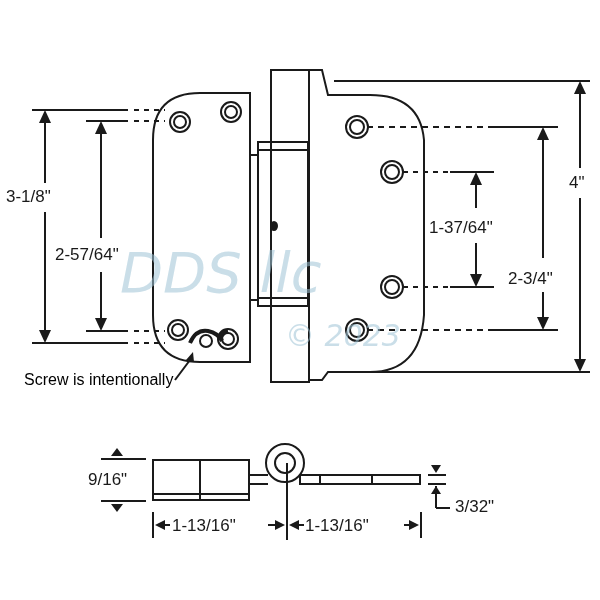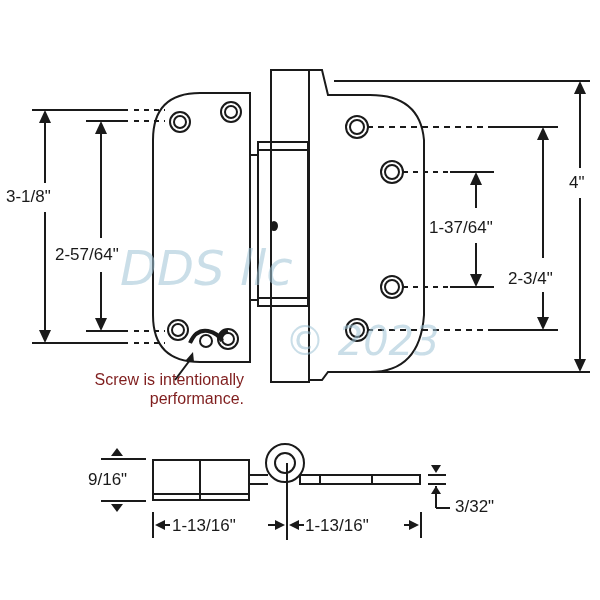--- a/index.html
+++ b/index.html
@@ -1,19 +1,19 @@
 <!DOCTYPE html>
 <html><head>
 <meta charset="utf-8">
 <style>
   html, body { margin:0; padding:0; background:#ffffff; }
   body { width:600px; height:600px; position:relative; overflow:hidden; font-family:"Liberation Sans", sans-serif; }
   svg { position:absolute; left:0; top:0; }
   .lbl { position:absolute; font-size:17px; color:#1a1a1a; white-space:nowrap; line-height:1; background:#fff; }
-  .note { position:absolute; font-size:16px; color:#7f1d1d; text-align:right; line-height:19px; width:220px; }
+  .note { position:absolute; font-size:16px; color:#000000; text-align:left; line-height:19px; width:220px; }
   .wm { position:absolute; font-family:"DejaVu Sans", sans-serif; font-style:italic; color:#9fc4d6; opacity:0.55; white-space:nowrap; }
 </style>
 </head>
 <body>
 
 <svg width="600" height="600" viewBox="0 0 600 600">
   <g fill="none" stroke="#1a1a1a" stroke-width="2">
 
     <path d="M250,93 L250,362 L200,362 Q153,362 153,315 L153,140 Q153,93 200,93 Z"></path>
 
@@ -132,30 +132,29 @@
     <polygon points="117,512 111,504 123,504"></polygon>
     <polygon points="155,525 165,520 165,530"></polygon>
     <polygon points="285,525 275,520 275,530"></polygon>
     <polygon points="289,525 299,520 299,530"></polygon>
     <polygon points="419,525 409,520 409,530"></polygon>
     <polygon points="436,473 431,465 441,465"></polygon>
     <polygon points="436,486 431,494 441,494"></polygon>
   </g>
 </svg>
 
-<div class="wm" style="left:120px; top:240px; font-size:48px;">DDS llc</div>
-<div class="wm" style="left:285px; top:318px; font-size:40px;">© 2023</div>
+<div class="wm" style="left:120px; top:240px; font-size:56px;">DDS llc</div>
+<div class="wm" style="left:285px; top:318px; font-size:30px;">© 2023</div>
 
 <div class="lbl" style="left:6px; top:188px;">3-1/8"</div>
 <div class="lbl" style="left:55px; top:246px;">2-57/64"</div>
 <div class="lbl" style="left:429px; top:219px;">1-37/64"</div>
 <div class="lbl" style="left:508px; top:270px;">2-3/4"</div>
 <div class="lbl" style="left:569px; top:174px;">4"</div>
 
 <div class="note" style="left:24px; top:370px;">
   <div>Screw is intentionally</div>
-  <div>performance.</div>
 </div>
 
 <div class="lbl" style="left:88px; top:471px;">9/16"</div>
 <div class="lbl" style="left:172px; top:517px;">1-13/16"</div>
 <div class="lbl" style="left:305px; top:517px;">1-13/16"</div>
 <div class="lbl" style="left:455px; top:498px;">3/32"</div>
 
 </body></html>

